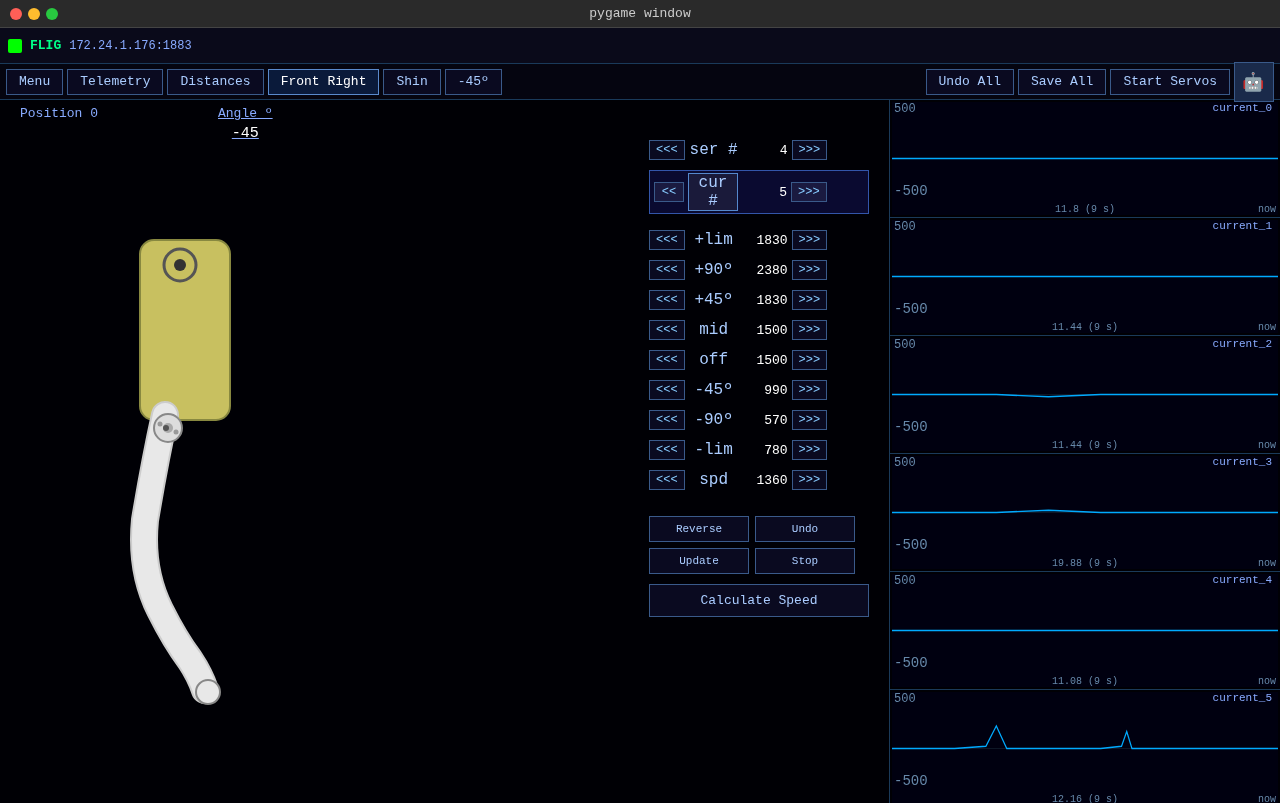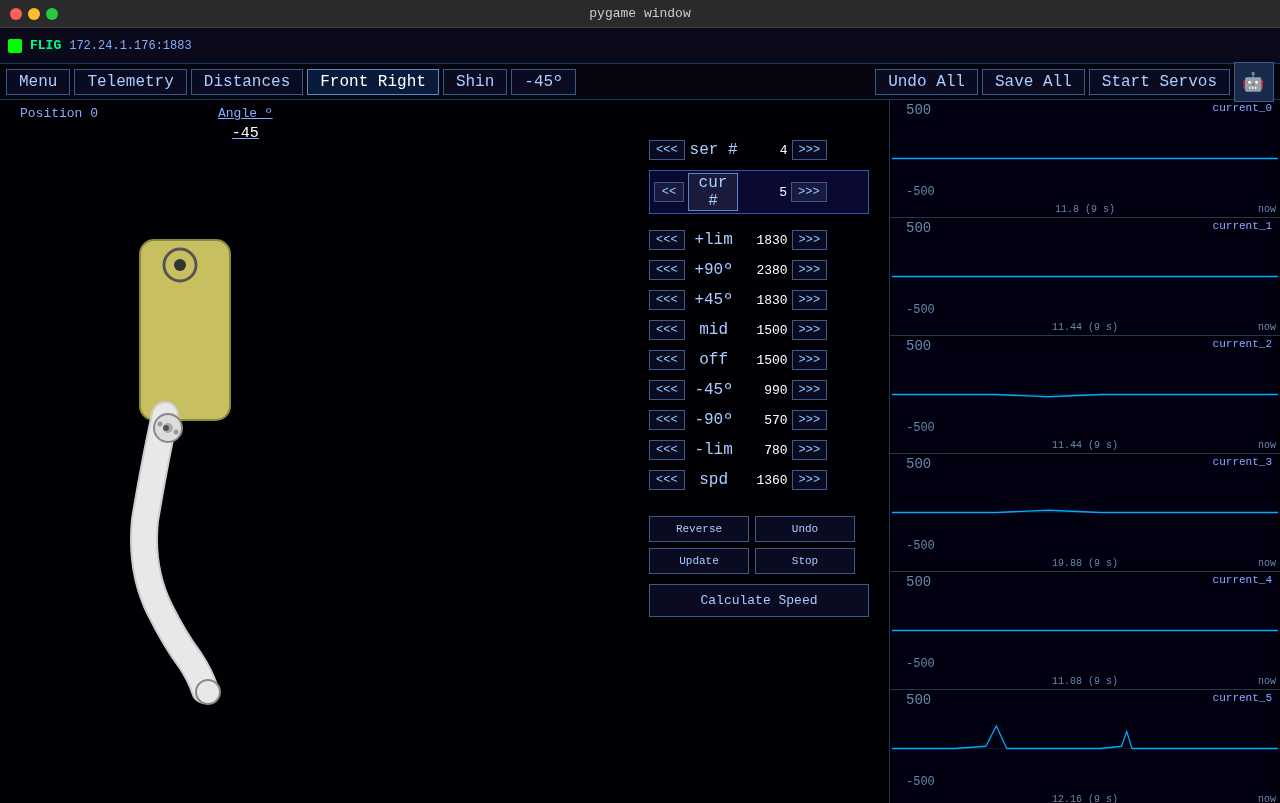--- a/index.html
+++ b/index.html
@@ -71,21 +71,21 @@
       padding: 0 6px;
       gap: 4px;
       border-bottom: 1px solid #1a3a5a;
     }
     .tb-btn {
       background: #0a0a20;
       border: 1px solid #3a5a8a;
       color: #aaccff;
       padding: 4px 12px;
       font-family: 'Courier New', monospace;
-      font-size: 16px;
+      font-size: 13px;
       cursor: pointer;
       height: 26px;
       display: flex;
       align-items: center;
     }
     .tb-btn-active {
       background: #0a1a3a;
       border-color: #5a8acc;
       color: #ffffff;
     }
@@ -202,30 +202,30 @@
     .chart-title {
       position: absolute;
       top: 2px;
       right: 8px;
       color: #88aaff;
       font-size: 11px;
     }
     .chart-max {
       position: absolute;
       top: 2px;
-      left: 16px;
+      left: 4px;
+      color: #6688aa;
+      font-size: 12px;
+    }
+    .chart-min {
+      position: absolute;
+      bottom: 18px;
+      left: 4px;
       color: #6688aa;
       font-size: 14px;
-    }
-    .chart-min {
-      position: absolute;
-      bottom: 18px;
-      left: 16px;
-      color: #6688aa;
-      font-size: 12px;
       font-family: Liberation Mono, monospace;
     }
     .chart-time {
       position: absolute;
       bottom: 2px;
       left: 50%;
       transform: translateX(-50%);
       color: #6688aa;
       font-size: 10px;
       margin-top: 40px;

